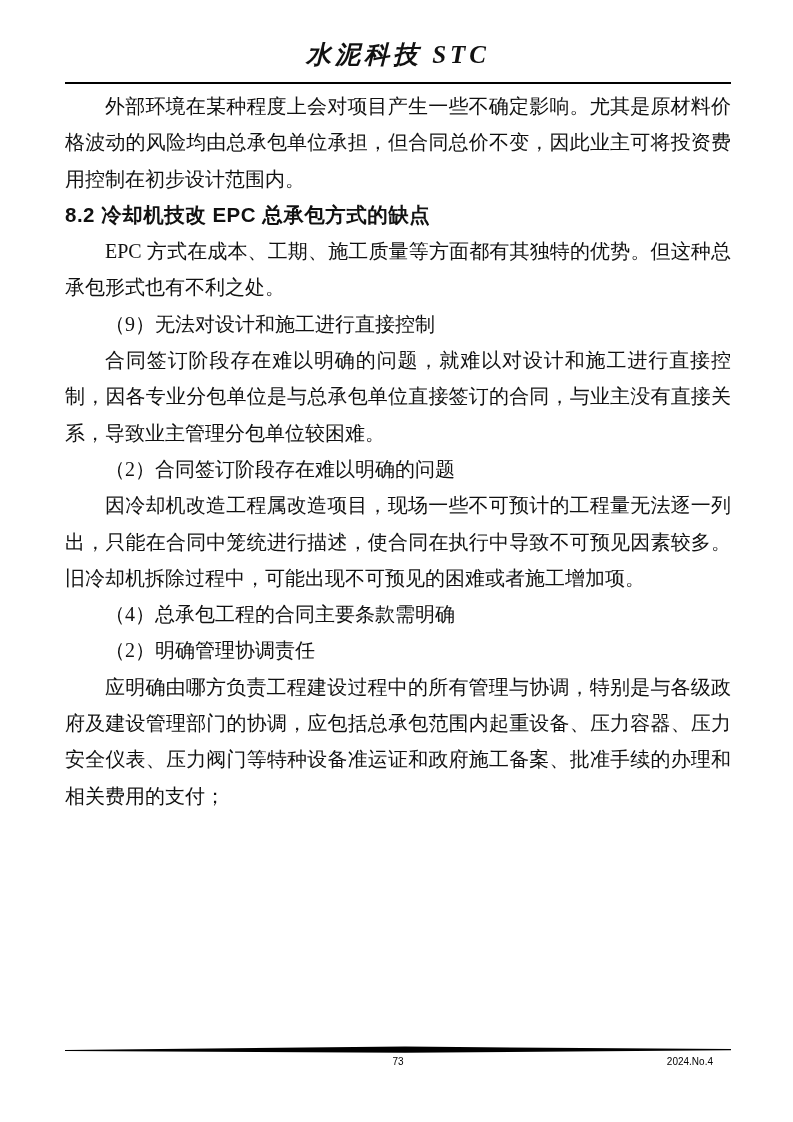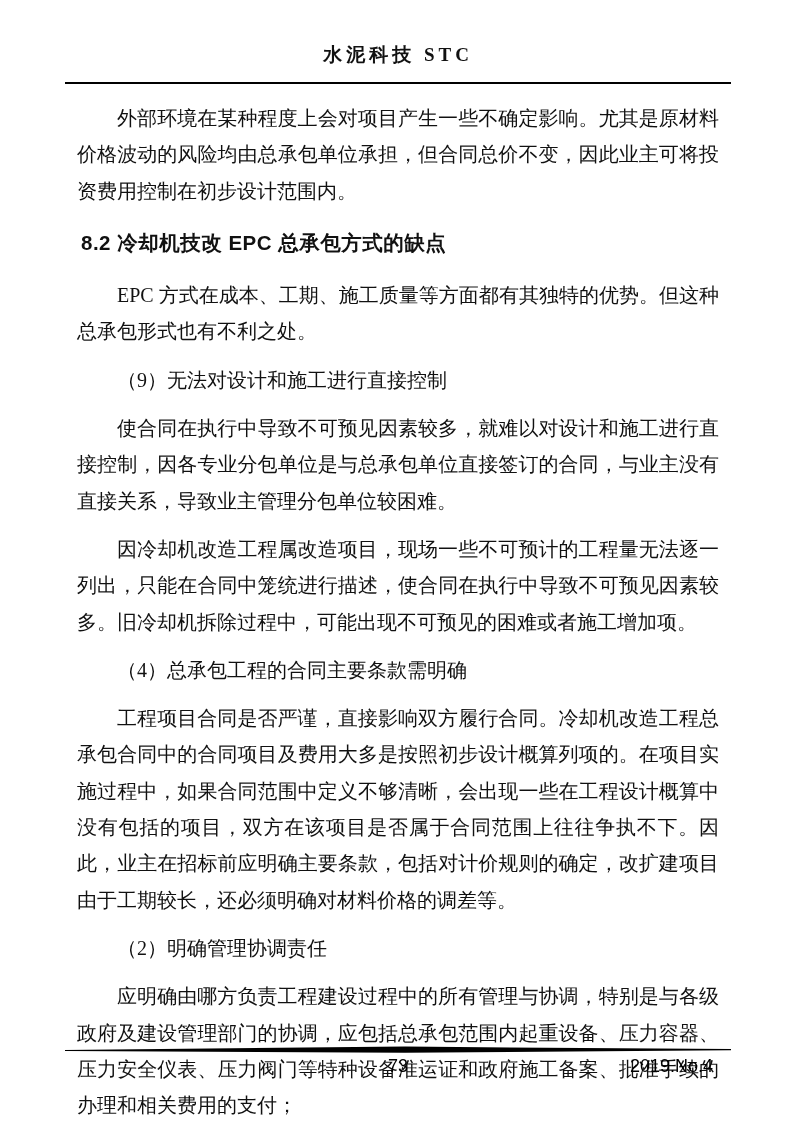--- a/index.html
+++ b/index.html
@@ -20,23 +20,24 @@
   }
   
   .header {
     position: absolute;
     top: 40px;
     left: 65px;
     width: 666px;
     text-align: center;
   }
   .journal-title {
-    font-size: 19px;
+    font-size: 25px;
     line-height: 30px;
     font-weight: bold;
+    font-style: italic;
     letter-spacing: 4px;
     white-space: nowrap;
   }
   .header-rule {
     position: absolute;
     top: 82px;
     left: 65px;
     width: 666px;
     height: 0;
     border-top: 2.4px solid #000;
@@ -46,25 +47,25 @@
     position: absolute;
     top: 88px;
     left: 65px;
     width: 666px;
     font-size: 20px;
     line-height: 36.3px;
     text-align: justify;
     text-justify: inter-ideograph;
   }
   .doc-body p {
-    margin: 12px;
+    margin: 0;
     text-indent: 2em;
   }
   .doc-body h2 {
-    margin: 16px;
+    margin: 0;
     font-family: "Liberation Sans", "DejaVu Sans", sans-serif;
     font-size: 20.5px;
     line-height: 36.3px;
     font-weight: bold;
     letter-spacing: 0.5px;
     text-align: left;
   }
   
   .footer-rule {
     position: absolute;
@@ -74,21 +75,21 @@
     height: 8px;
   }
   .footer-rule svg { display: block; width: 666px; height: 8px; }
   .footer-row {
     position: absolute;
     top: 1056px;
     left: 65px;
     width: 666px;
     height: 20px;
     font-family: "Liberation Sans", "DejaVu Sans", sans-serif;
-    font-size: 18px;
+    font-size: 10px;
     color: #000;
   }
   .page-number {
     position: absolute;
     left: 0;
     right: 0;
     text-align: center;
   }
   .issue-number {
     position: absolute;
@@ -105,32 +106,32 @@
     <div class="journal-title">水泥科技 STC</div>
   </div>
 
   <div class="header-rule"></div>
 
   <div class="doc-body">
     <p>外部环境在某种程度上会对项目产生一些不确定影响。尤其是原材料价格波动的风险均由总承包单位承担，但合同总价不变，因此业主可将投资费用控制在初步设计范围内。</p>
     <h2>8.2 冷却机技改 EPC 总承包方式的缺点</h2>
     <p>EPC 方式在成本、工期、施工质量等方面都有其独特的优势。但这种总承包形式也有不利之处。</p>
     <p>（9）无法对设计和施工进行直接控制</p>
-    <p>使合同在执行中导致不可预见因素较多，就难以对设计和施工进行直接控制，因各专业分包单位是与总承包单位直接签订的合同，与业主没有直接关系，导致业主管理分包单位较困难。</p>
+    <p>合同签订阶段存在难以明确的问题，就难以对设计和施工进行直接控制，因各专业分包单位是与总承包单位直接签订的合同，与业主没有直接关系，导致业主管理分包单位较困难。</p>
+    <p>（2）合同签订阶段存在难以明确的问题</p>
     <p>因冷却机改造工程属改造项目，现场一些不可预计的工程量无法逐一列出，只能在合同中笼统进行描述，使合同在执行中导致不可预见因素较多。旧冷却机拆除过程中，可能出现不可预见的困难或者施工增加项。</p>
     <p>（4）总承包工程的合同主要条款需明确</p>
-    <p>工程项目合同是否严谨，直接影响双方履行合同。冷却机改造工程总承包合同中的合同项目及费用大多是按照初步设计概算列项的。在项目实施过程中，如果合同范围中定义不够清晰，会出现一些在工程设计概算中没有包括的项目，双方在该项目是否属于合同范围上往往争执不下。因此，业主在招标前应明确主要条款，包括对计价规则的确定，改扩建项目由于工期较长，还必须明确对材料价格的调差等。</p>
     <p>（2）明确管理协调责任</p>
     <p>应明确由哪方负责工程建设过程中的所有管理与协调，特别是与各级政府及建设管理部门的协调，应包括总承包范围内起重设备、压力容器、压力安全仪表、压力阀门等特种设备准运证和政府施工备案、批准手续的办理和相关费用的支付；</p>
   </div>
 
   <div class="footer-rule">
     <svg viewBox="0 0 666 8" preserveAspectRatio="none" aria-hidden="true">
       <polygon points="0,4.0 340,0.6 666,3.1 666,4.3 340,6.8 0,5.0" fill="#000000"></polygon>
     </svg>
   </div>
 
   <div class="footer-row">
     <span class="page-number">73</span>
-    <span class="issue-number">2019.No.4</span>
+    <span class="issue-number">2024.No.4</span>
   </div>
 
 </div>
 
 </body></html>

